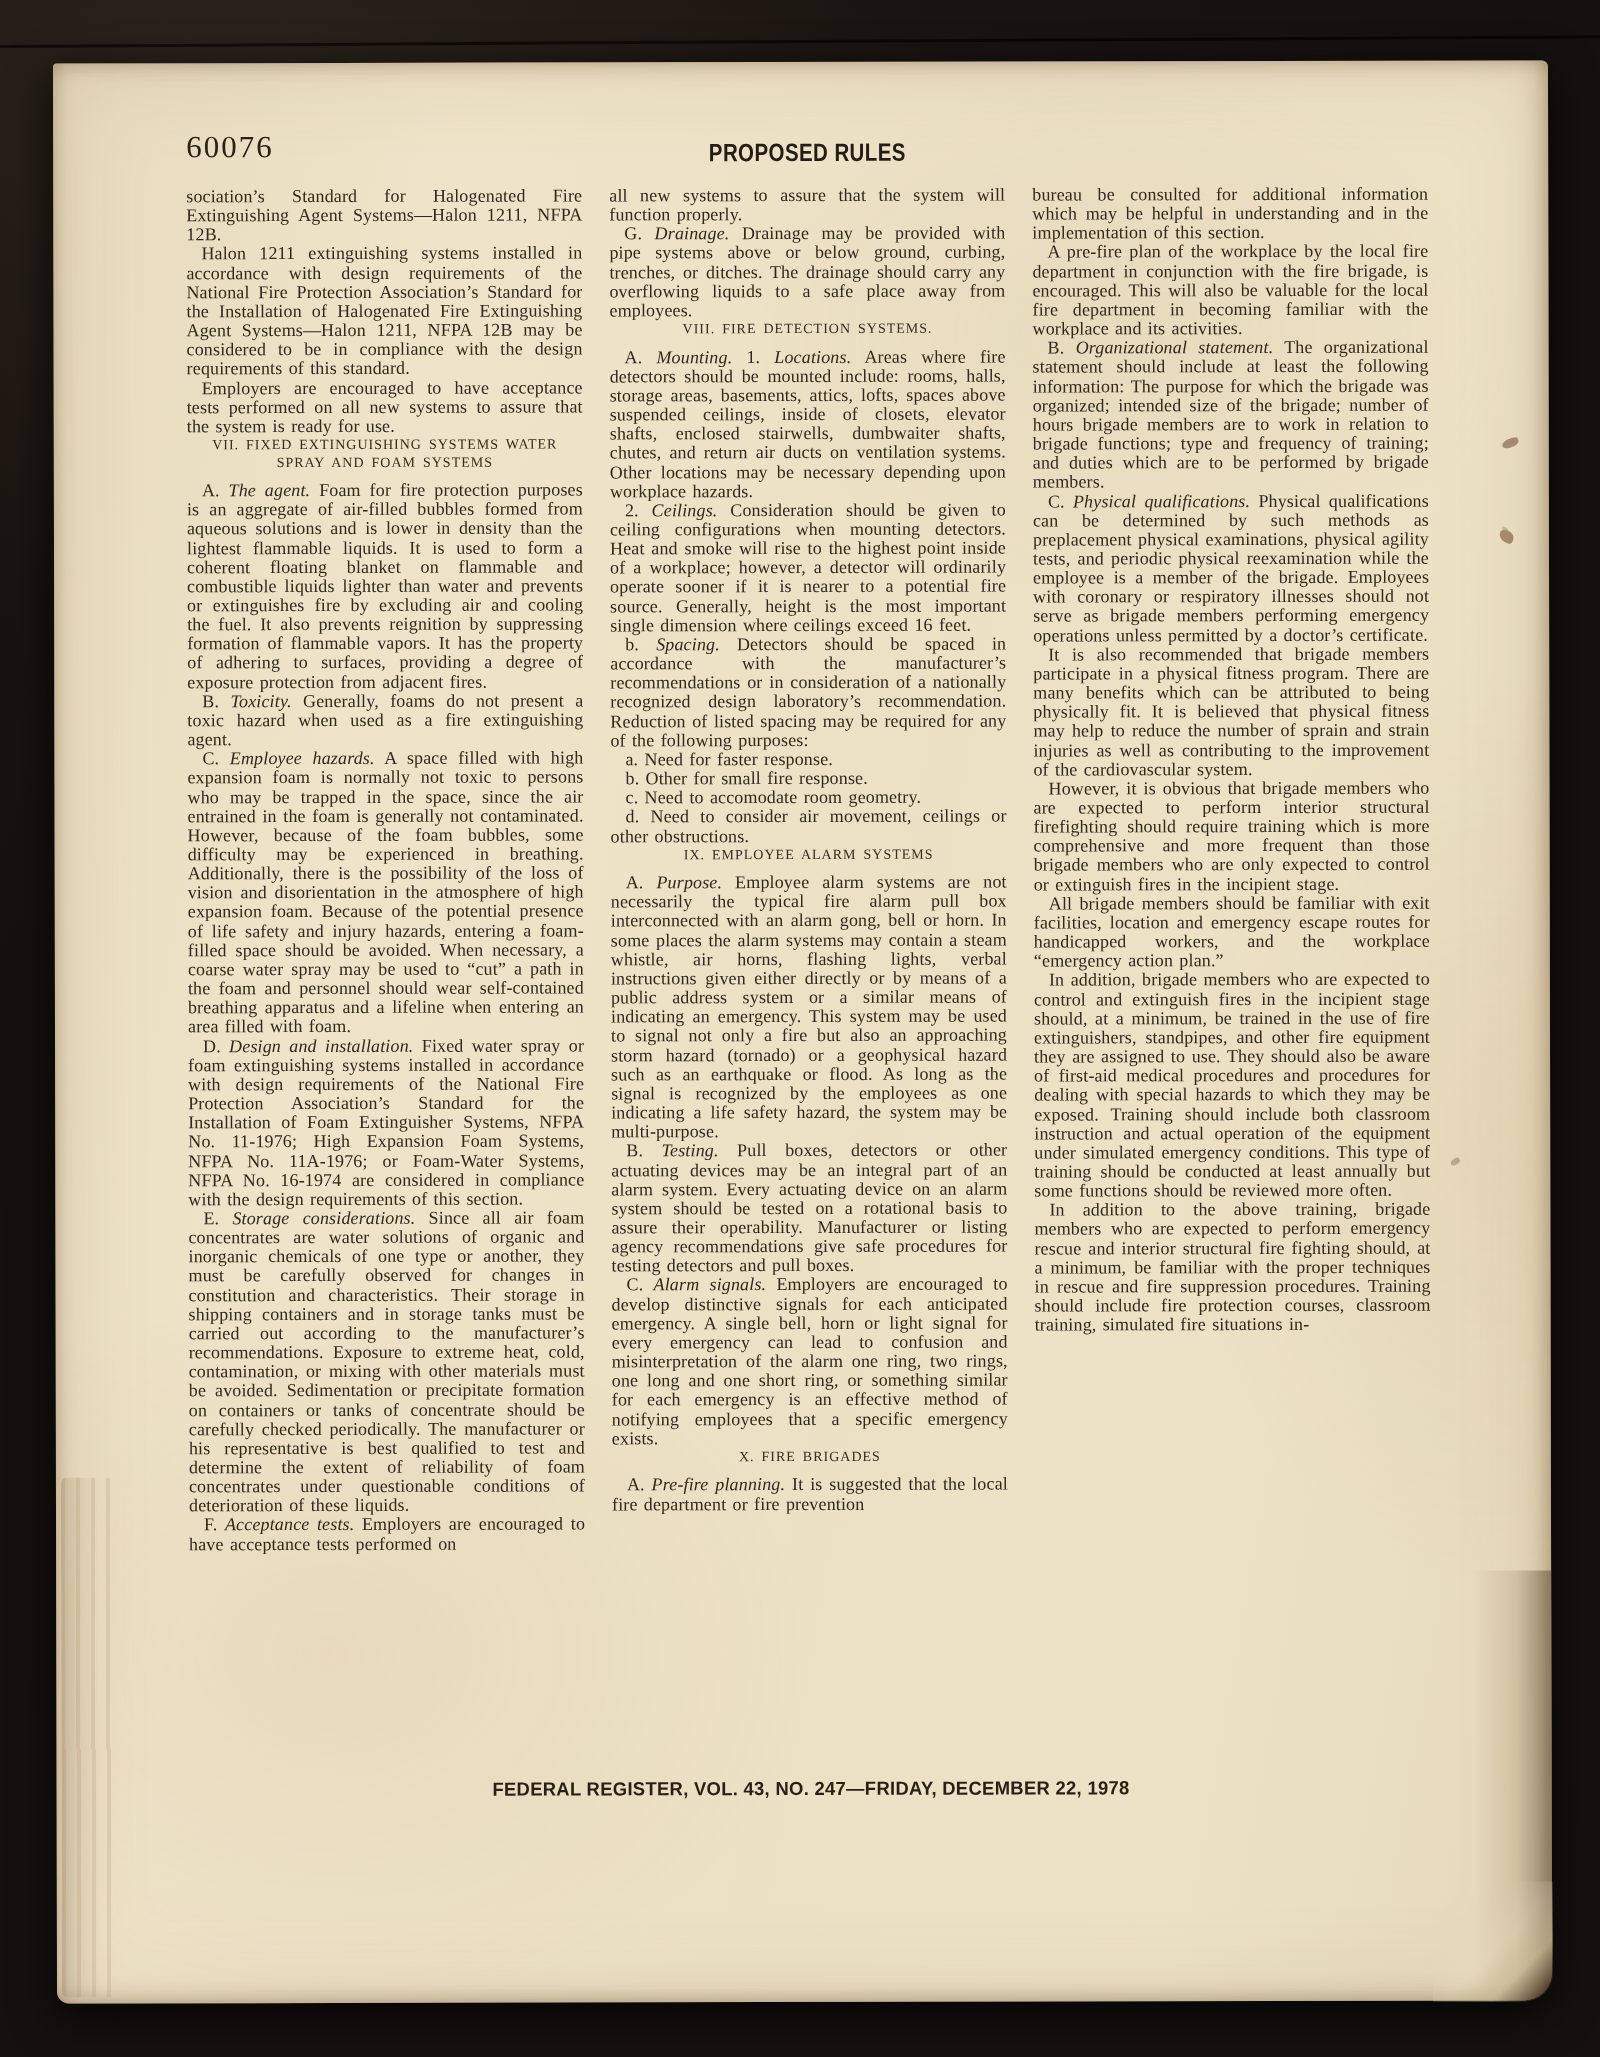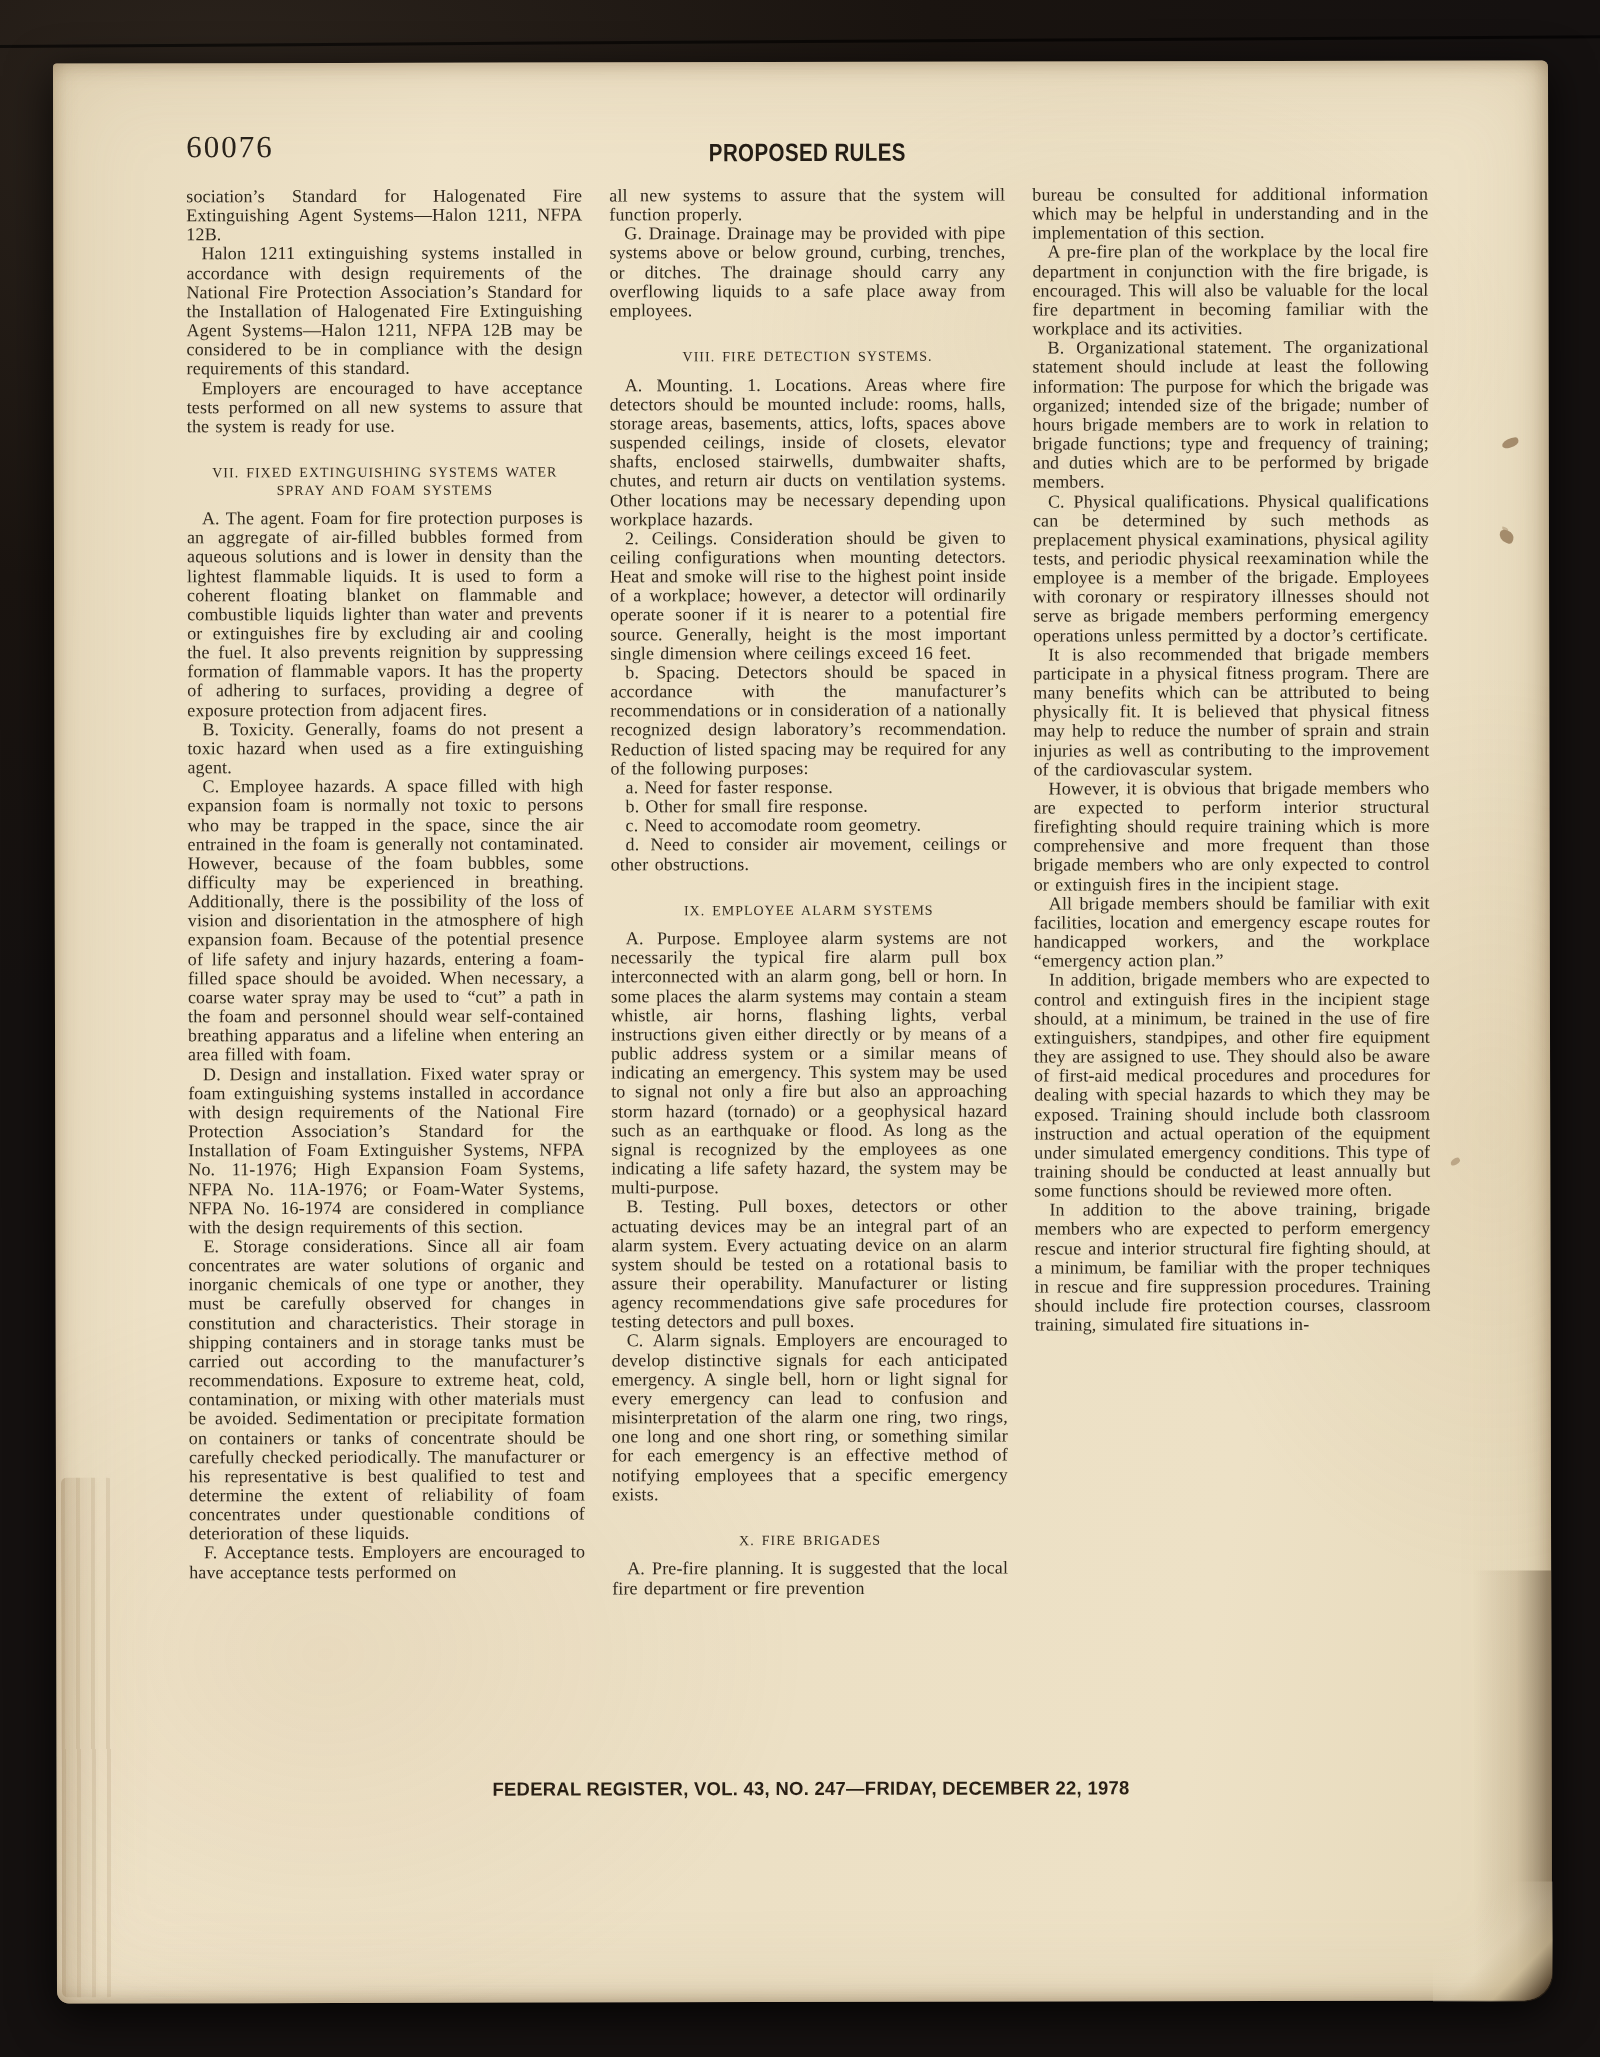--- a/index.html
+++ b/index.html
@@ -63,24 +63,24 @@
     font-weight:bold;font-size:25px;letter-spacing:.5px;color:#241d15;transform:scaleX(.82);
   }
   .columns{
     position:absolute;left:133px;top:124px;width:1242px;display:flex;gap:27px;
   }
   .col{width:396px;color:#30281d;font-size:18px;line-height:19.15px;
     letter-spacing:.15px;word-spacing:1.6px;text-align:justify;hyphens:auto;-webkit-hyphens:auto;}
   .col p{margin:0;text-indent:15px;}
   .col p.cont{text-indent:0;}
   .col h4{
-    margin:28px 4px 10px;font-weight:normal;font-size:14px;line-height:17.5px;
+    margin:0 4px 10px;font-weight:normal;font-size:14px;line-height:17.5px;
     text-align:center;letter-spacing:1px;word-spacing:2.5px;color:#352c20;text-indent:0;
   }
-  .it{}
+  .it{font-style:italic;}
   .page-footer{position:absolute;left:133px;top:1716px;width:1242px;text-align:center;}
   .page-footer span{
     display:inline-block;font-family:"Liberation Sans","DejaVu Sans",sans-serif;
     font-weight:bold;font-size:19px;letter-spacing:.3px;color:#291f14;transform:scaleX(.97);
   }
 </style>
 </head>
 <body>
 
 <div class="backing-line"></div>

